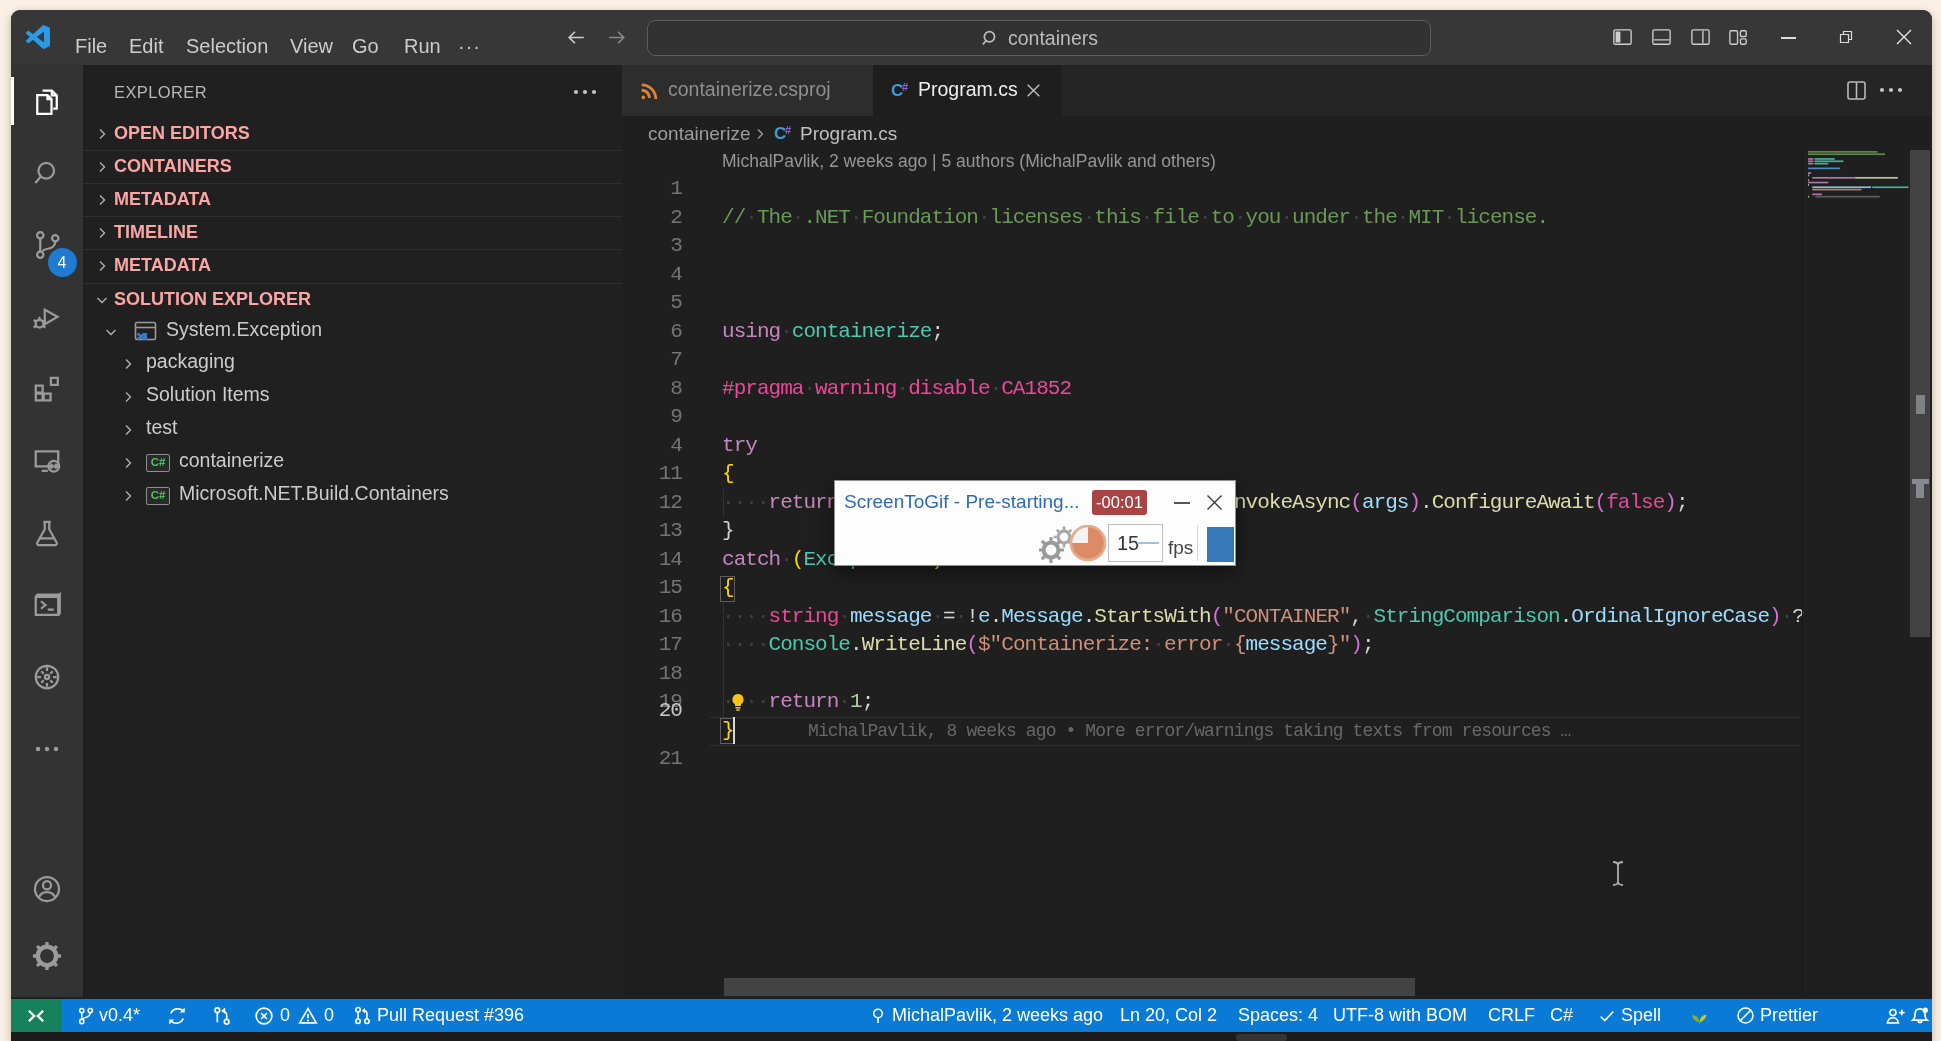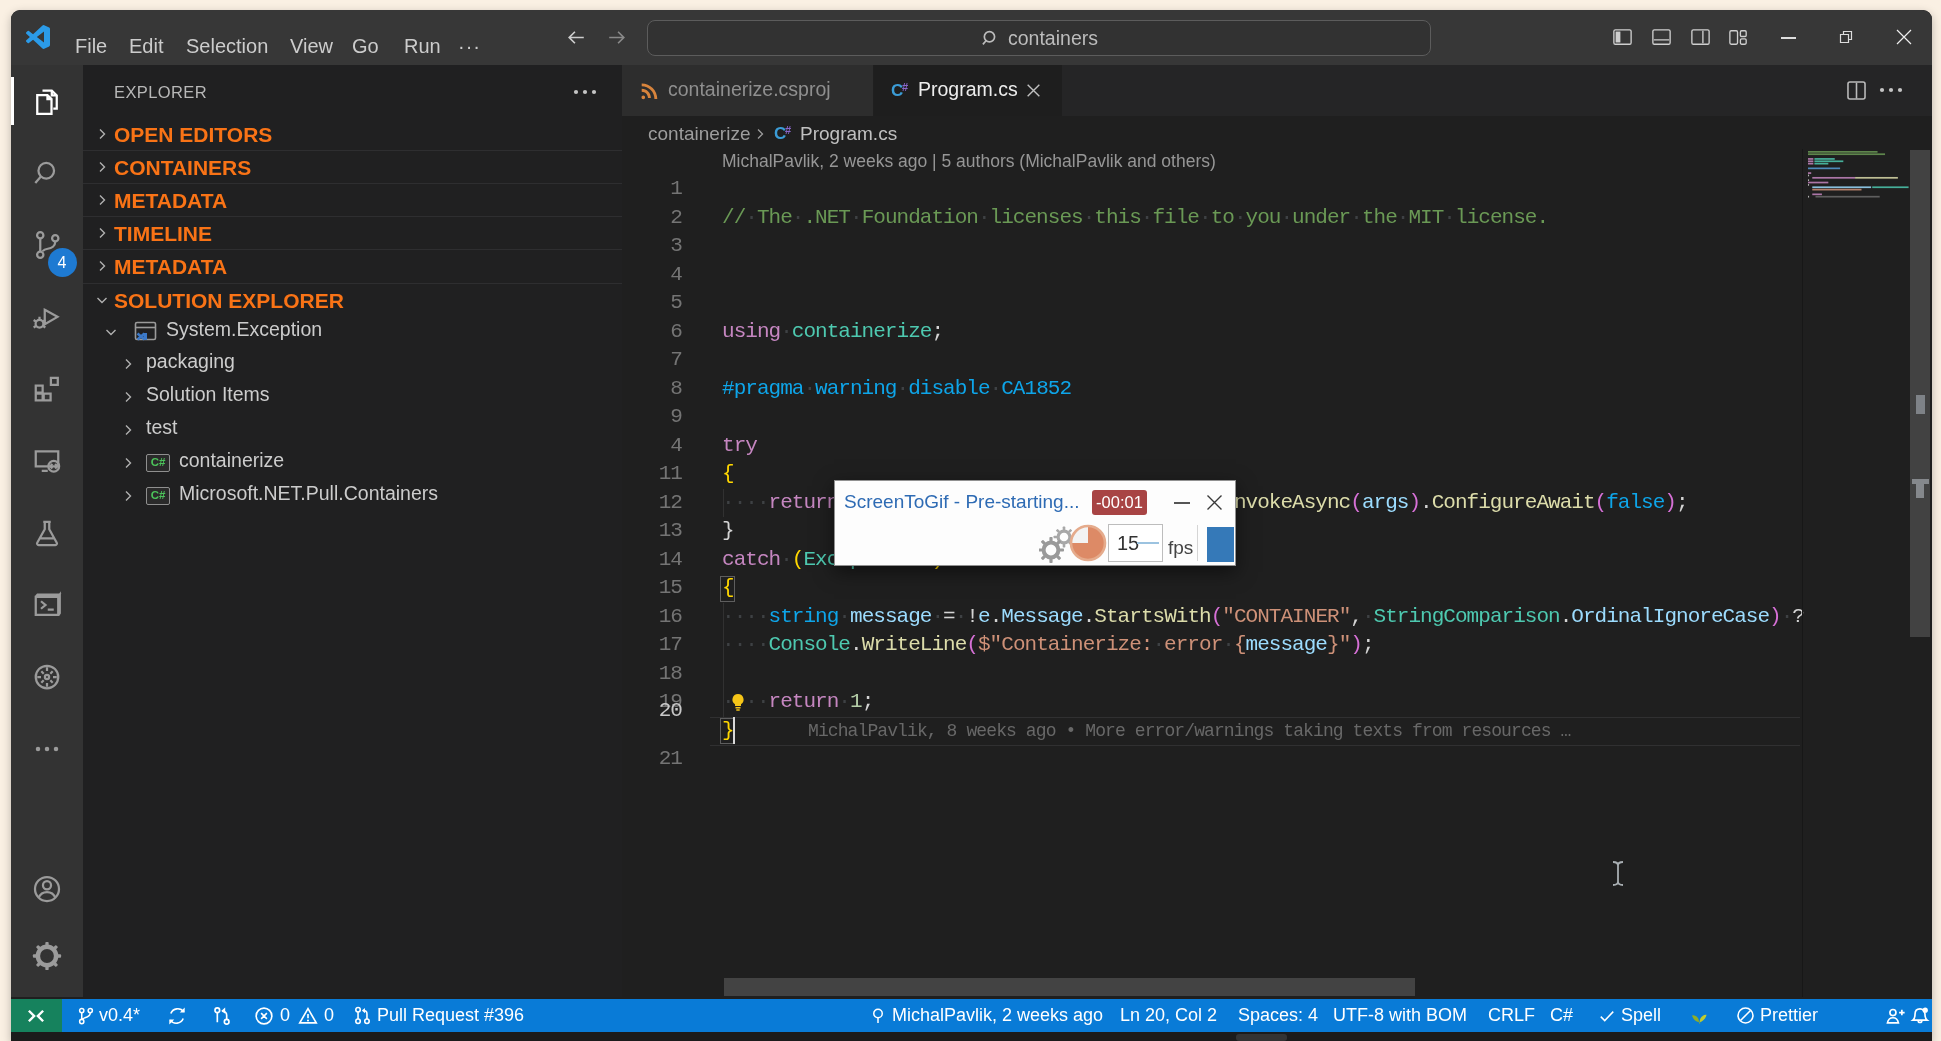--- a/index.html
+++ b/index.html
@@ -12,32 +12,32 @@
 #tabstrip{position:absolute;left:611px;top:55px;width:1310px;height:51px;background:#252526}
 .tab1{position:absolute;left:611px;top:55px;width:252px;height:51px;background:#2d2d2d;border-right:1px solid #1f1f1f}
 .tab2{position:absolute;left:863px;top:55px;width:188px;height:51px;background:#1e1e1e}
 .tabt{position:absolute;top:68px;font-size:19.5px;white-space:nowrap}
 .vslogo,.tbi{position:absolute}
 .menu{position:absolute;top:25px;font-size:20px;color:#cccccc;white-space:nowrap}
 .searchbox{position:absolute;width:784px;height:36px;background:#323232;border:1px solid #5c5c5c;border-radius:8px;color:#bcbcbc;font-size:19.5px;display:flex;align-items:center;justify-content:center}
 .ai{position:absolute;width:36px;height:36px;color:#9b9b9b}
 .ai.act{color:#ffffff}
 #sbtitle{position:absolute;font-size:16.5px;color:#b8b8b8;letter-spacing:.4px}
-.sh{position:absolute;font-size:21px;font-weight:700;color:#f97316;white-space:nowrap}
+.sh{position:absolute;font-size:18px;font-weight:700;color:#fca5a5;white-space:nowrap}
 .ssep{position:absolute;left:72px;width:539px;height:1px;background:#2e2e30}
 .sv{position:absolute}
 .ti{position:absolute;font-size:19.5px;color:#cccccc;white-space:nowrap}
 .csp{position:absolute;width:24px;height:18px;border:1.5px solid #8f8f8f;border-radius:2px;background:#2a2a2a;text-align:center}
 .csp span{font-size:11.5px;font-weight:700;color:#4cc35a;line-height:15px;display:block}
 .mono,.cl,.ln,.lnA{font-family:"Liberation Mono",monospace;font-size:21px;letter-spacing:-0.97px;white-space:pre}
 .cl{position:absolute;left:711px;height:28.5px;line-height:28.5px}
 .ln{position:absolute;left:611px;width:60px;text-align:right;color:#747474;height:28.5px;line-height:28.5px}
 .lnA{position:absolute;left:611px;width:60px;text-align:right;color:#c8c8c8;height:28.5px;line-height:28.5px}
 .cl b{font-weight:400}
-b.cm{color:#6A9955}b.kw{color:#C586C0}b.kb{color:#0ea5e9}b.ty{color:#4EC9B0}b.fn{color:#DCDCAA}b.vb{color:#9CDCFE}b.num{color:#B5CEA8}b.str{color:#CE9178}b.pw{color:#d4d4d4}b.b1{color:#FFD700}b.b2{color:#D670D6}
+b.cm{color:#6A9955}b.kw{color:#C586C0}b.kb{color:#ec4899}b.ty{color:#4EC9B0}b.fn{color:#DCDCAA}b.vb{color:#9CDCFE}b.num{color:#B5CEA8}b.str{color:#CE9178}b.pw{color:#d4d4d4}b.b1{color:#FFD700}b.b2{color:#D670D6}
 .cl i{font-style:normal;color:#3e4144}
 #codelens{position:absolute;left:711px;top:141px;font-size:17.5px;color:#969696}
 .blame{font-family:"Liberation Mono",monospace;font-size:18px;letter-spacing:-0.9px;white-space:pre}
 .stg{position:absolute;width:402px;height:86px;background:#fdfdfd;border:1px solid #919191;box-shadow:0 6px 18px rgba(0,0,0,.5)}
 .stgtitle{position:absolute;left:9px;top:10px;font-size:19px;color:#2e6bb4;white-space:nowrap}
 .stgbadge{position:absolute;left:257px;top:9px;width:55px;height:25px;background:#a84444;border-radius:3px;color:#fff;font-size:16.5px;text-align:center;line-height:25px}
 .fpsbox{position:absolute;left:273px;top:43px;width:55px;height:38px;background:#fff;border:1px solid #bdbdbd;font-size:20px;color:#333;padding:7px 0 0 8px}
 .fpslabel{position:absolute;left:333px;top:56px;font-size:19px;color:#444}
 #statusbar{position:absolute;left:0;top:989px;width:1921px;height:33px;background:#097bd7}
 .remote{position:absolute;left:0;top:989px;width:51px;height:33px;background:#16825d}
@@ -222,21 +222,21 @@
     <div class="csp" style="left:135px;top:443.7px">
       <span>C#</span>
     </div>
     <div class="ti" style="left:168px;top:438.7px">containerize</div>
     <svg class="sv" style="left:109px;top:477.5px;width:16px;height:16px" viewBox="0 0 16 16">
       <path fill="none" stroke="#b0b0b0" stroke-width="1.4" d="M6 3.5L10.5 8 6 12.5"></path>
     </svg>
     <div class="csp" style="left:135px;top:476.5px">
       <span>C#</span>
     </div>
-    <div class="ti" style="left:168px;top:471.5px">Microsoft.NET.Pull.Containers</div>
+    <div class="ti" style="left:168px;top:471.5px">Microsoft.NET.Build.Containers</div>
 
 <div class="tab1"></div>
     <div class="tab2"></div>
 <svg style="position:absolute;left:629px;top:70px" width="21" height="21" viewBox="0 0 16 16">
       <path d="M3.9 13.2a1.4 1.4 0 1 1-2.8 0 1.4 1.4 0 0 1 2.8 0zM1.3 6.7v2.2c2.7 0 4.8 2.2 4.8 4.8h2.2c0-3.9-3.1-7-7-7zM1.3 2.6v2.2c5.4 0 9.7 4.3 9.7 9.7h2.2c0-6.6-5.3-11.9-11.9-11.9z" fill="#d8843c"></path>
     </svg>
 <span class="tabt" style="left:657px;color:#8f8f8f">containerize.csproj</span>
 <svg style="position:absolute;left:879px;top:69px" width="22" height="22" viewBox="0 0 22 22">
       <text x="1" y="17" font-family="Liberation Sans" font-size="17" font-weight="700" fill="#3b9cd6">C</text>
       <text x="12" y="12" font-family="Liberation Sans" font-size="11" font-weight="700" fill="#8a66c9">#</text>

